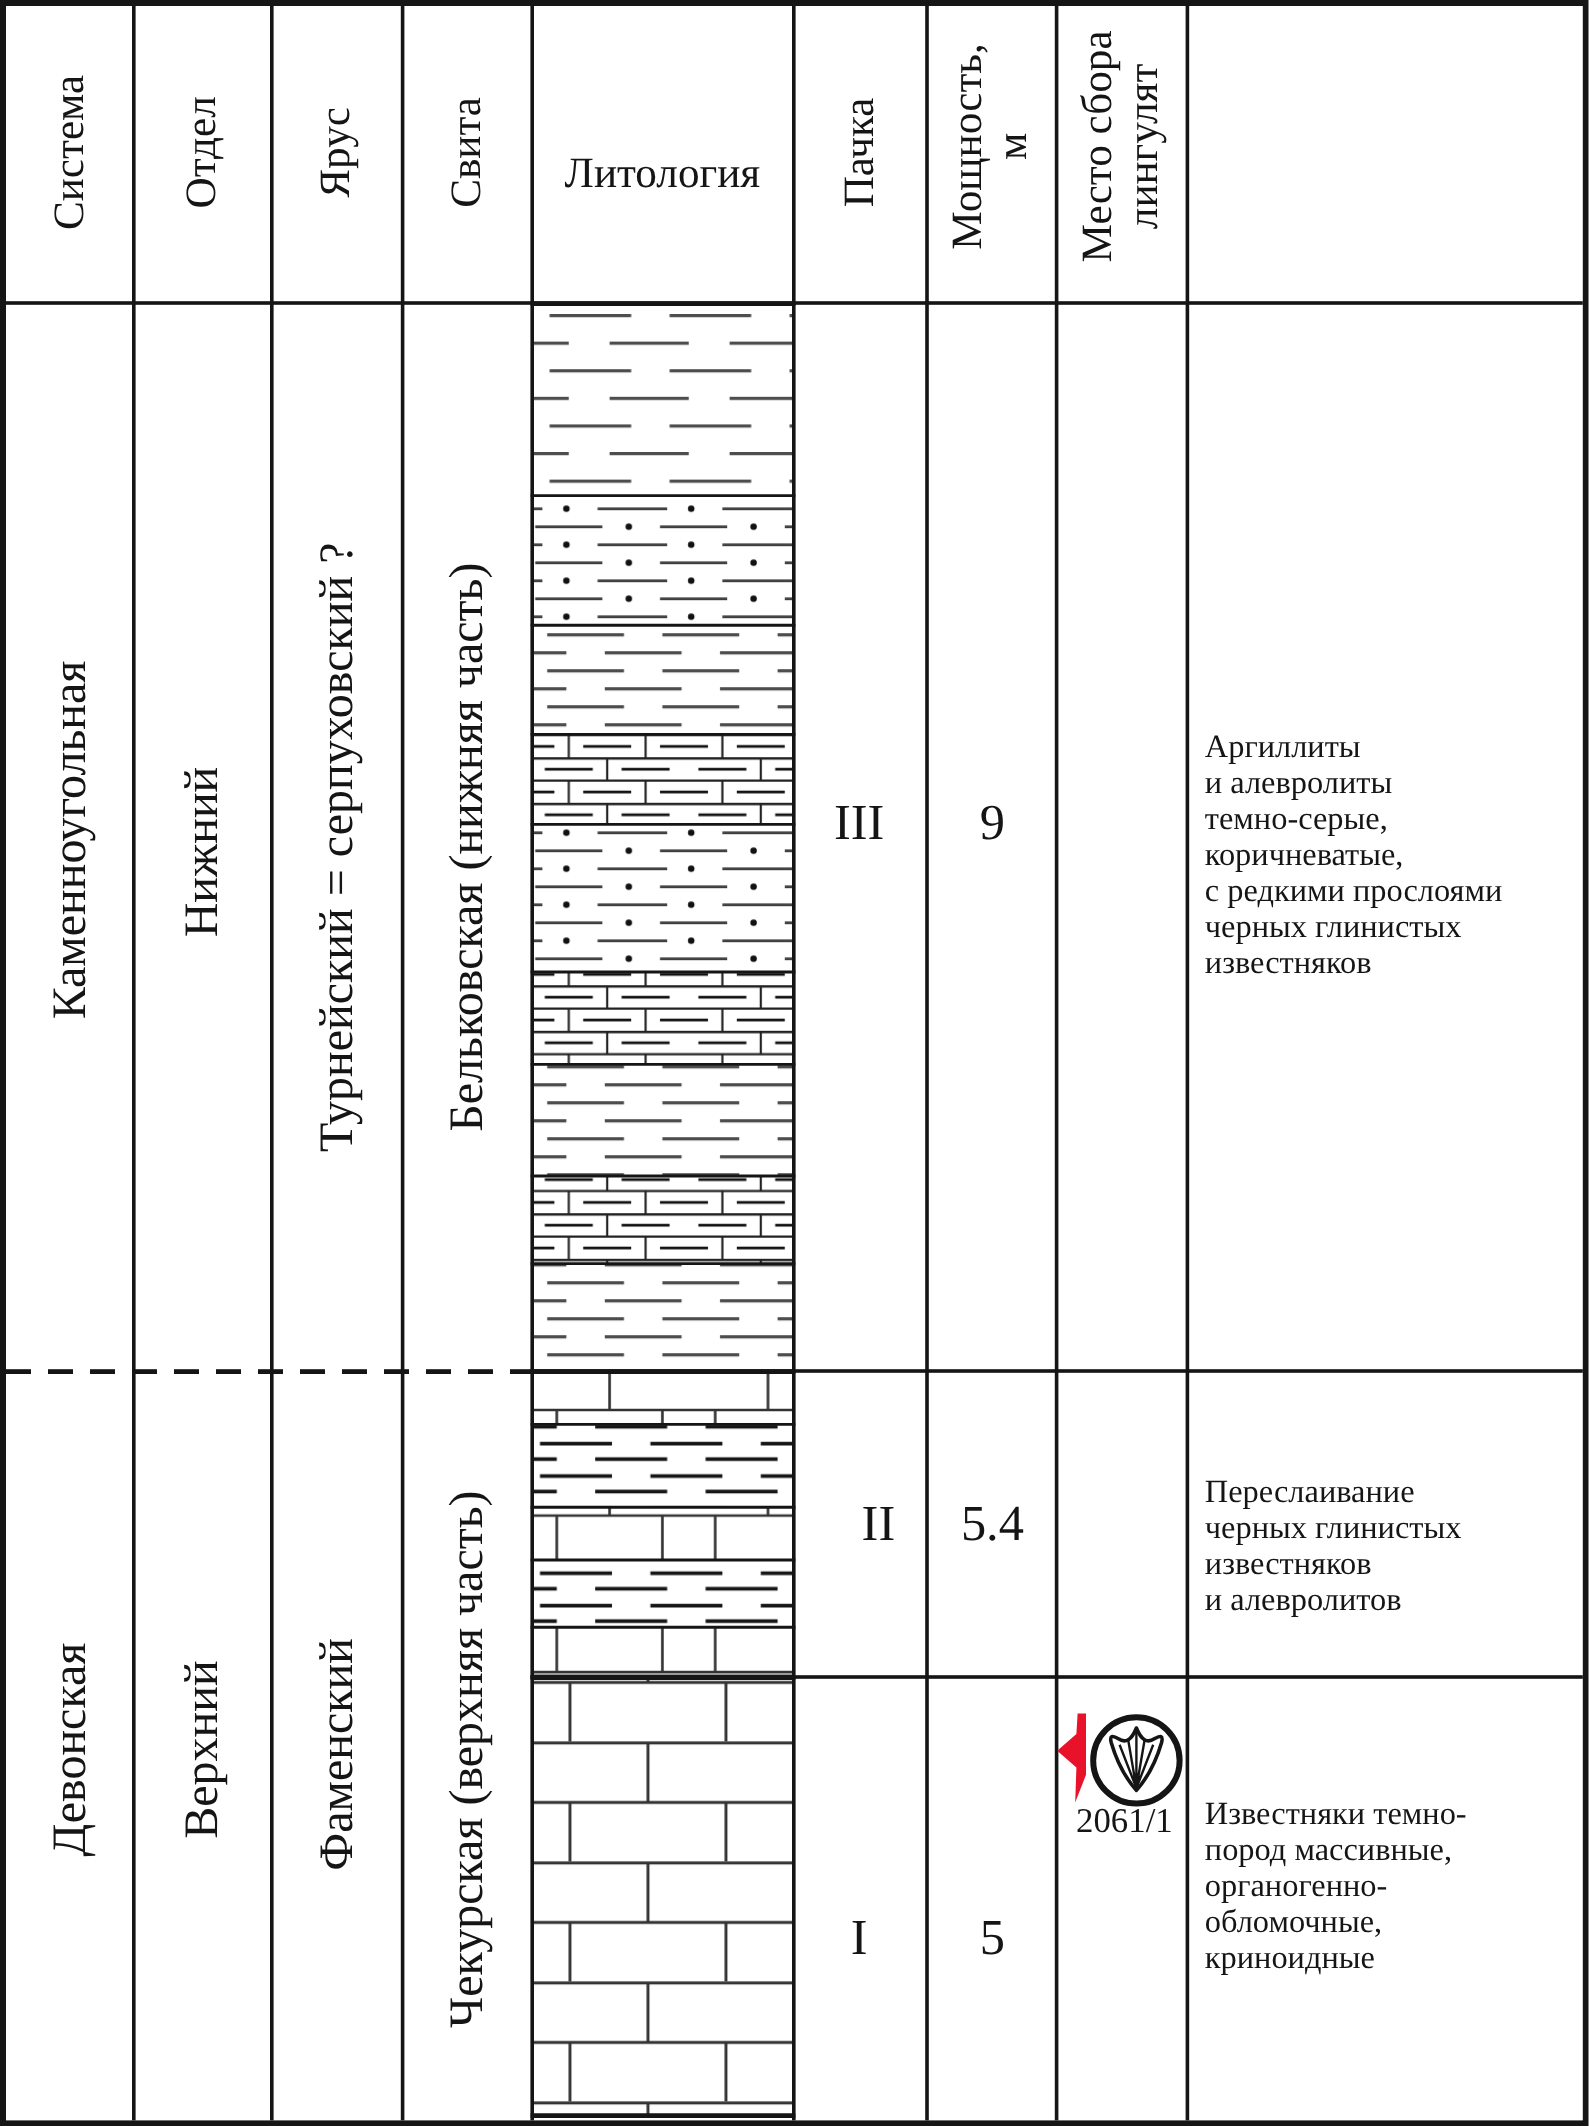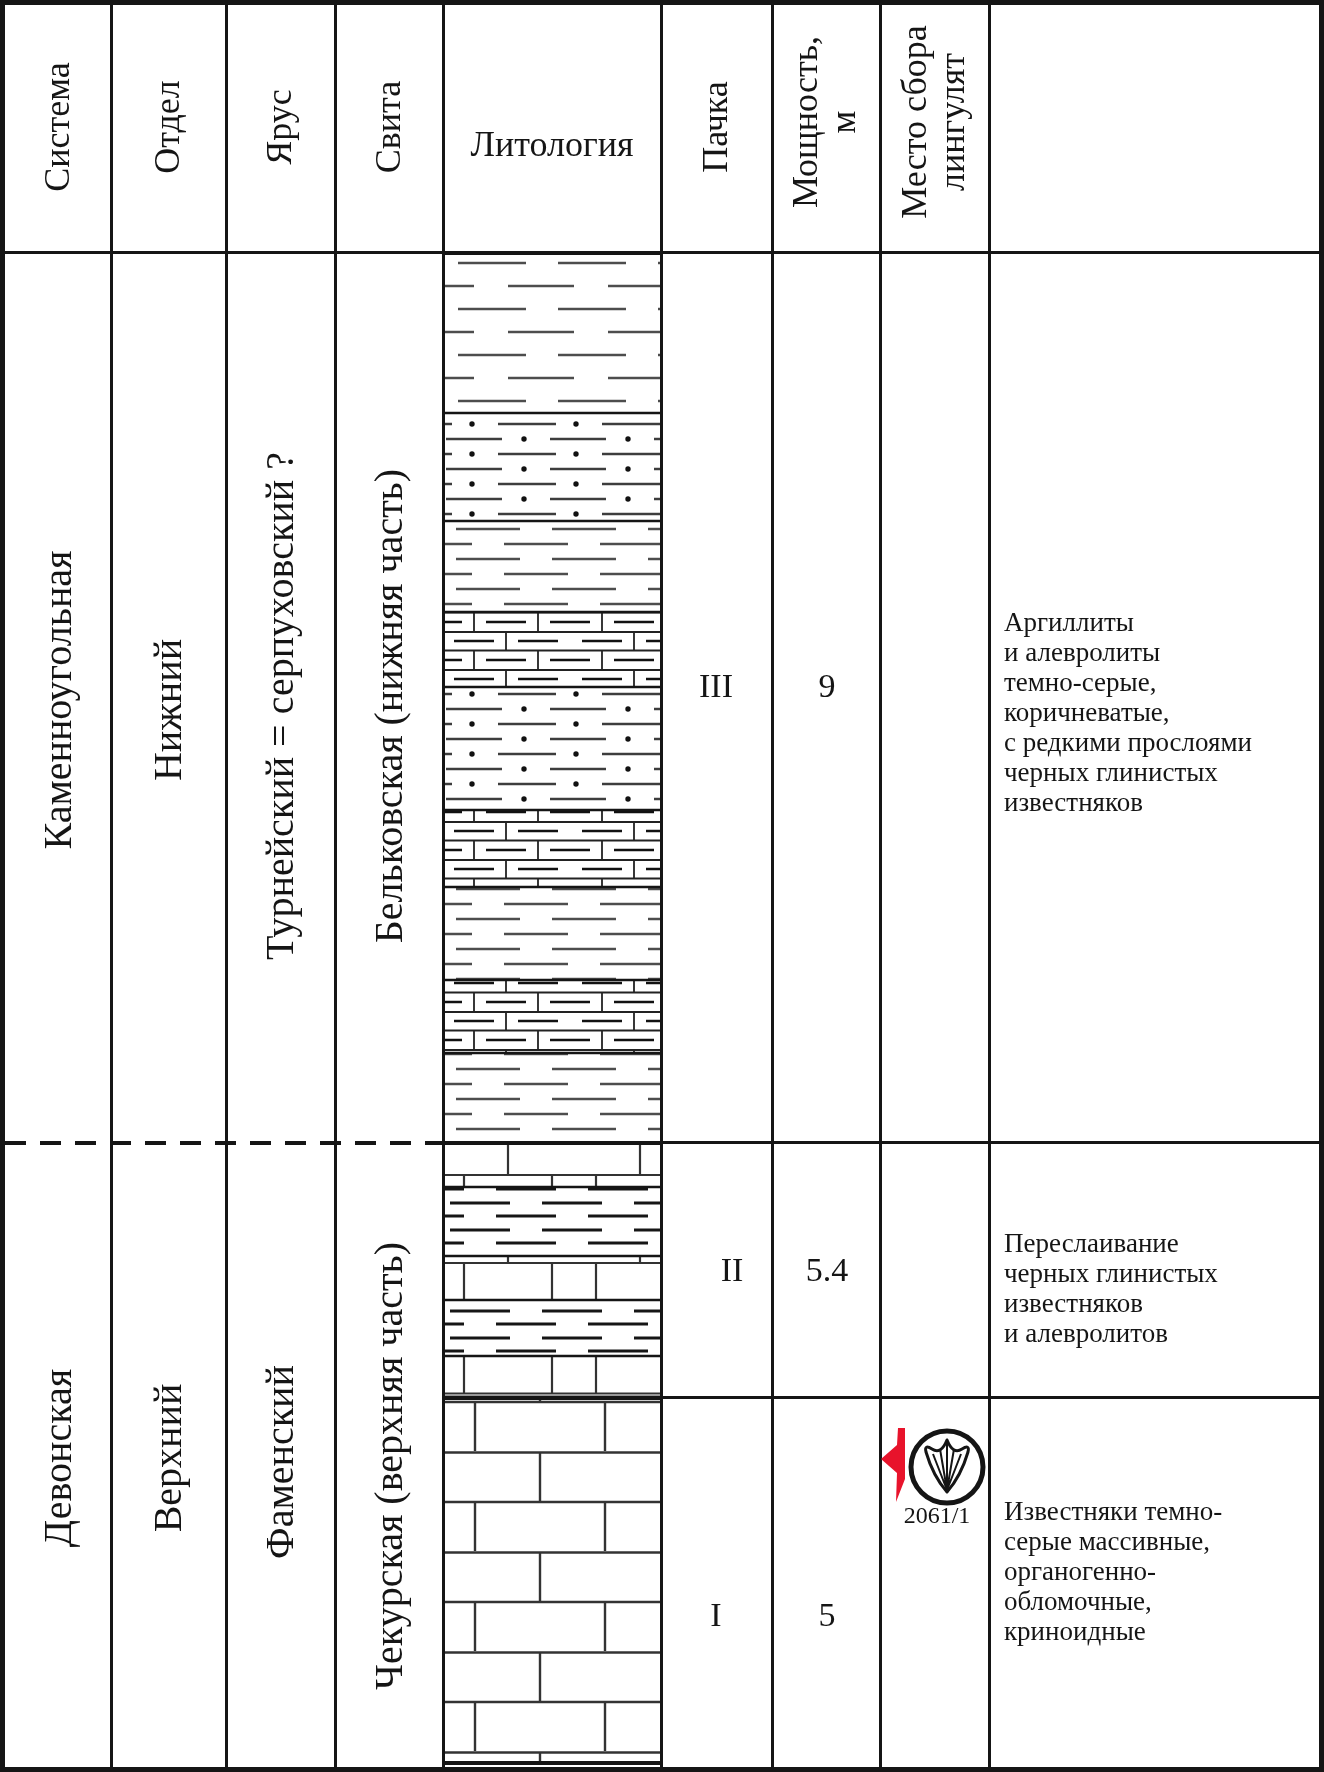--- a/index.html
+++ b/index.html
@@ -21,26 +21,26 @@
   .rot{
     position:absolute;transform:translate(-50%,-50%) rotate(-90deg);
     white-space:nowrap;line-height:1.05;
   }
   .rot.pre{white-space:pre-line;text-align:center;}
   .hdr{font-size:36px;}
   .body-lab{font-size:40px;}
   .horiz{position:absolute;transform:translate(-50%,-50%);text-align:center;}
   .litho-title{font-size:36px;white-space:nowrap;}
   .desc-title{font-size:36px;line-height:46px;white-space:pre-line;}
-  .num{position:absolute;transform:translate(-50%,-50%);font-size:34px;}
+  .num{position:absolute;transform:translate(-50%,-50%);font-size:42px;}
   .desc{
     position:absolute;left:1004px;width:312px;
     font-size:27px;line-height:30px;white-space:pre-line;
   }
-  .sample-num{position:absolute;left:884px;top:1502px;width:106px;text-align:center;font-size:24px;}
+  .sample-num{position:absolute;left:884px;top:1502px;width:106px;text-align:center;font-size:29px;}
   svg{display:block;}
 </style>
 </head>
 <body>
 
 <div class="stage">
 
   <svg id="litho-svg" style="position:absolute;left:442px;top:251px" width="221" height="1517" viewBox="0 0 221 1517">
     <defs>
       <pattern id="p-mud-sparse" patternUnits="userSpaceOnUse" width="100" height="46">
@@ -155,21 +155,21 @@
   <div class="num" style="left:732px;top:1270px">II</div>
   <div class="num" style="left:827px;top:1270px">5.4</div>
   <div class="desc" style="top:1228px">Переслаивание
 черных глинистых
 известняков
 и алевролитов</div>
 
   <div class="num" style="left:716px;top:1615px">I</div>
   <div class="num" style="left:827px;top:1615px">5</div>
   <div class="desc" style="top:1496px">Известняки темно-
-серые массивные,
+пород массивные,
 органогенно-
 обломочные,
 криноидные</div>
 
   <svg style="position:absolute;left:879px;top:1427px" width="27" height="76" viewBox="0 0 27 76">
     <path d="M26 1 L26 52 L17 75 L18 46 L2 32 L18 18 L19 1 Z" fill="#e8132b"></path>
   </svg>
   <svg style="position:absolute;left:906px;top:1426px" width="82" height="82" viewBox="0 0 82 82">
     <circle cx="41" cy="41" r="36" fill="#fff" stroke="#151515" stroke-width="5"></circle>
     <path d="M41 66 Q27 50 20 26 Q18 18 26 23 Q35 29 41 14 Q47 29 56 23 Q64 18 62 26 Q55 50 41 66 Z" fill="#fff" stroke="#151515" stroke-width="3" stroke-linejoin="round"></path>

